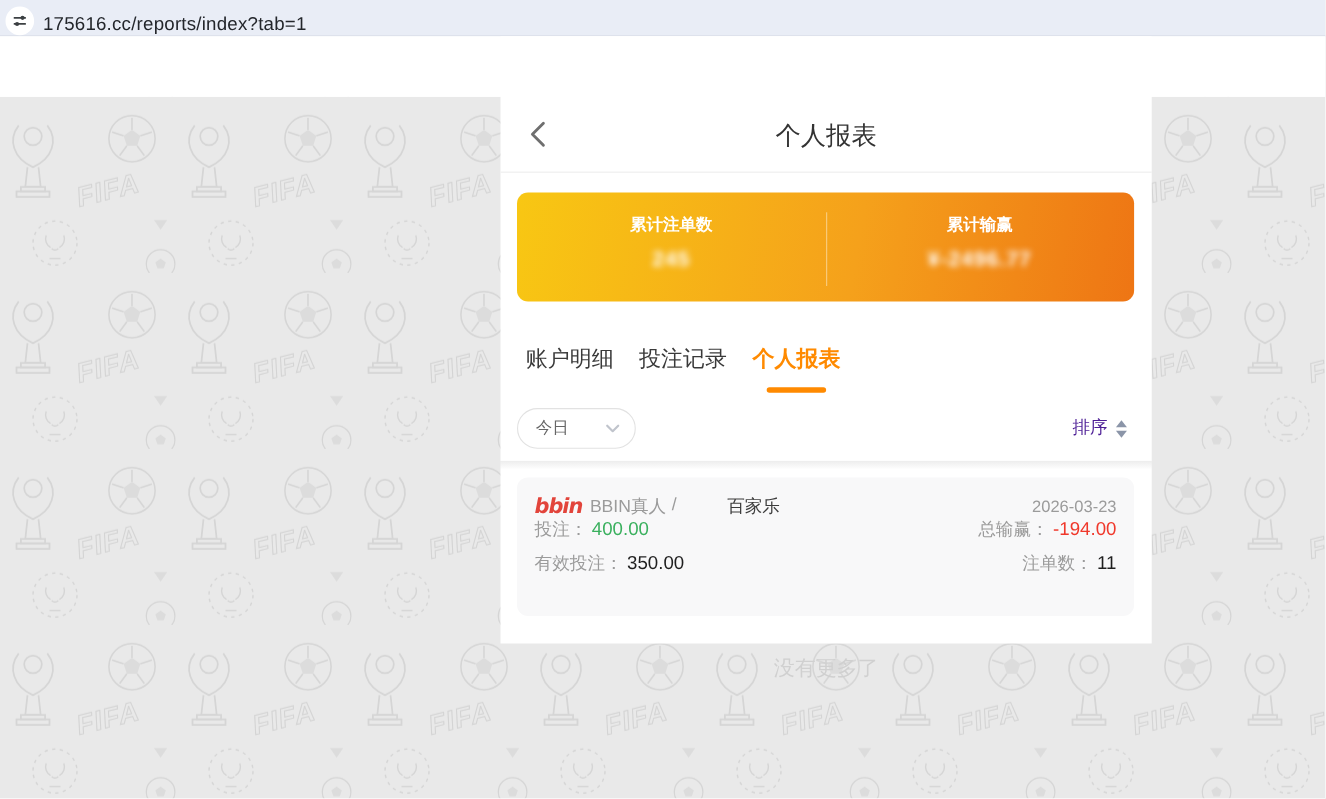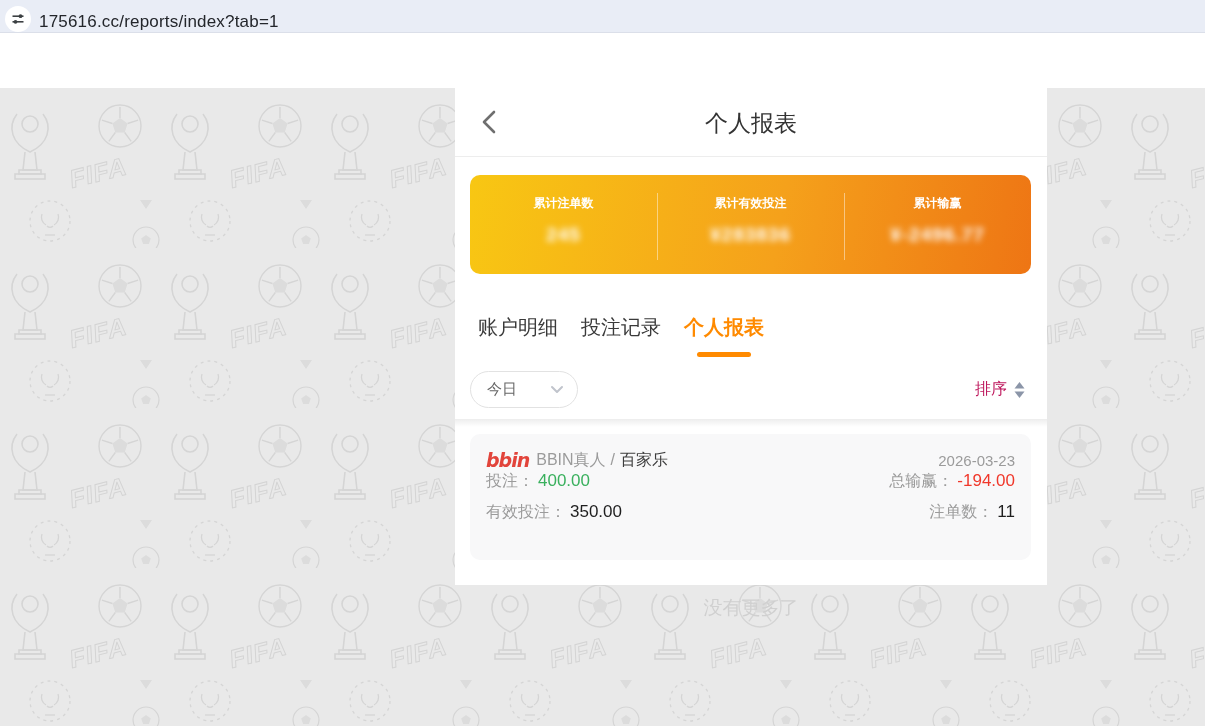--- a/index.html
+++ b/index.html
@@ -25,54 +25,54 @@
     font-size:23px; color:#333; font-weight:500; }
   .header-divider{ position:absolute; top:123px; left:0; width:100%; height:1px; background:#ededed; }
 
   
   .summary-card{ position:absolute; top:142px; left:15px; width:561px; height:99px;
     border-radius:10px; background:linear-gradient(100deg,#f8c713 0%,#f5a11b 55%,#ee7514 100%);
     display:flex; }
   .summary-col{ flex:1; display:flex; flex-direction:column; align-items:center; position:relative; }
   .summary-col + .summary-col::before{ content:""; position:absolute; left:0; top:18px; bottom:14px;
     width:1px; background:rgba(255,255,255,.45); }
-  .summary-label{ margin-top:20px; color:#fff; font-size:12px; font-weight:700; }
+  .summary-label{ margin-top:20px; color:#fff; font-size:15px; font-weight:700; }
   .summary-value{ margin-top:12px; color:#fff; font-size:19px; font-weight:700;
     filter:blur(3px); letter-spacing:1px; }
 
   
   .tabs{ position:absolute; top:281px; left:23px; display:flex; gap:23px; }
   .tab{ font-size:20px; line-height:26px; color:#3a3a3a; cursor:pointer; position:relative; }
   .tab.active{ color:#ff8a00; font-weight:700; }
   .tab.active::after{ content:""; position:absolute; left:50%; transform:translateX(-50%);
     top:38px; width:54px; height:5px; border-radius:3px; background:#ff8a00; }
 
   
   .filters{ position:absolute; top:338px; left:15px; display:flex; gap:14px; }
   .pill{ height:37px; border:1px solid #e2e2e2; border-radius:19px; background:#fff;
     display:flex; align-items:center; justify-content:space-between;
     padding:0 13px 0 16px; cursor:pointer; }
   .pill-1{ width:108px; } .pill-2{ width:124px; } .pill-3{ width:122px; }
   .pill-label{ font-size:15px; color:#666; }
   .sort-ctl{ position:absolute; top:338px; right:22px; height:37px; display:flex;
     align-items:center; gap:7px; cursor:pointer; }
-  .sort-label{ font-size:16px; color:#be185d; }
+  .sort-label{ font-size:16px; color:#4c1d95; }
 
   .sticky-shadow{ position:absolute; top:386px; left:0; width:100%; height:8px;
     background:linear-gradient(to bottom, rgba(0,0,0,.07), rgba(0,0,0,0)); }
 
   
   .record-card{ position:absolute; top:401px; left:15px; width:561px; height:126px;
     background:#f8f8f9; border-radius:10px; padding:15px 16px 0 16px; cursor:pointer; }
   .rec-row1{ display:flex; align-items:center; }
   .bbin-logo{ color:#e2443b; font-size:19px; font-weight:700; font-style:italic;
     letter-spacing:-1px; font-family:"DejaVu Sans",sans-serif; margin-right:7px; }
   .rec-platform{ font-size:16px; color:#9b9b9b; }
   .rec-sep{ font-size:16px; color:#9b9b9b; margin:0 5px; }
-  .rec-game{ font-size:16px; color:#3c3c3c; }
+  .rec-game{ font-size:16px; color:#3c3c3c;margin-left:41px; }
   .rec-date{ margin-left:auto; font-size:15px; color:#9b9b9b; }
   .rec-row{ display:flex; justify-content:space-between; }
   .rec-pair{ display:flex; align-items:baseline; }
   .rec-label{ font-size:16px; color:#9b9b9b; }
   .val-green{ font-size:17px; color:#3ab05e; margin-left:4px; }
   .val-red{ font-size:17px; color:#f0382b; margin-left:4px; }
   .val-dark{ font-size:17px; color:#1f1f1f; font-weight:500; margin-left:4px; }
 
   .empty-text{ position:absolute; top:562px; left:0; width:100%; text-align:center;
     font-size:19px; color:#d0d0d0; }
@@ -151,24 +151,20 @@
     </div>
     <div class="page-title">个人报表</div>
     <div class="header-divider"></div>
 
     <div class="summary-card">
       <div class="summary-col">
         <div class="summary-label">累计注单数</div>
         <div class="summary-value">245</div>
       </div>
       <div class="summary-col">
-        <div class="summary-label">累计有效投注</div>
-        <div class="summary-value">¥283836</div>
-      </div>
-      <div class="summary-col">
         <div class="summary-label">累计输赢</div>
         <div class="summary-value">¥-2496.77</div>
       </div>
     </div>
 
     <div class="tabs">
       <div class="tab">账户明细</div>
       <div class="tab">投注记录</div>
       <div class="tab active">个人报表</div>
     </div>

